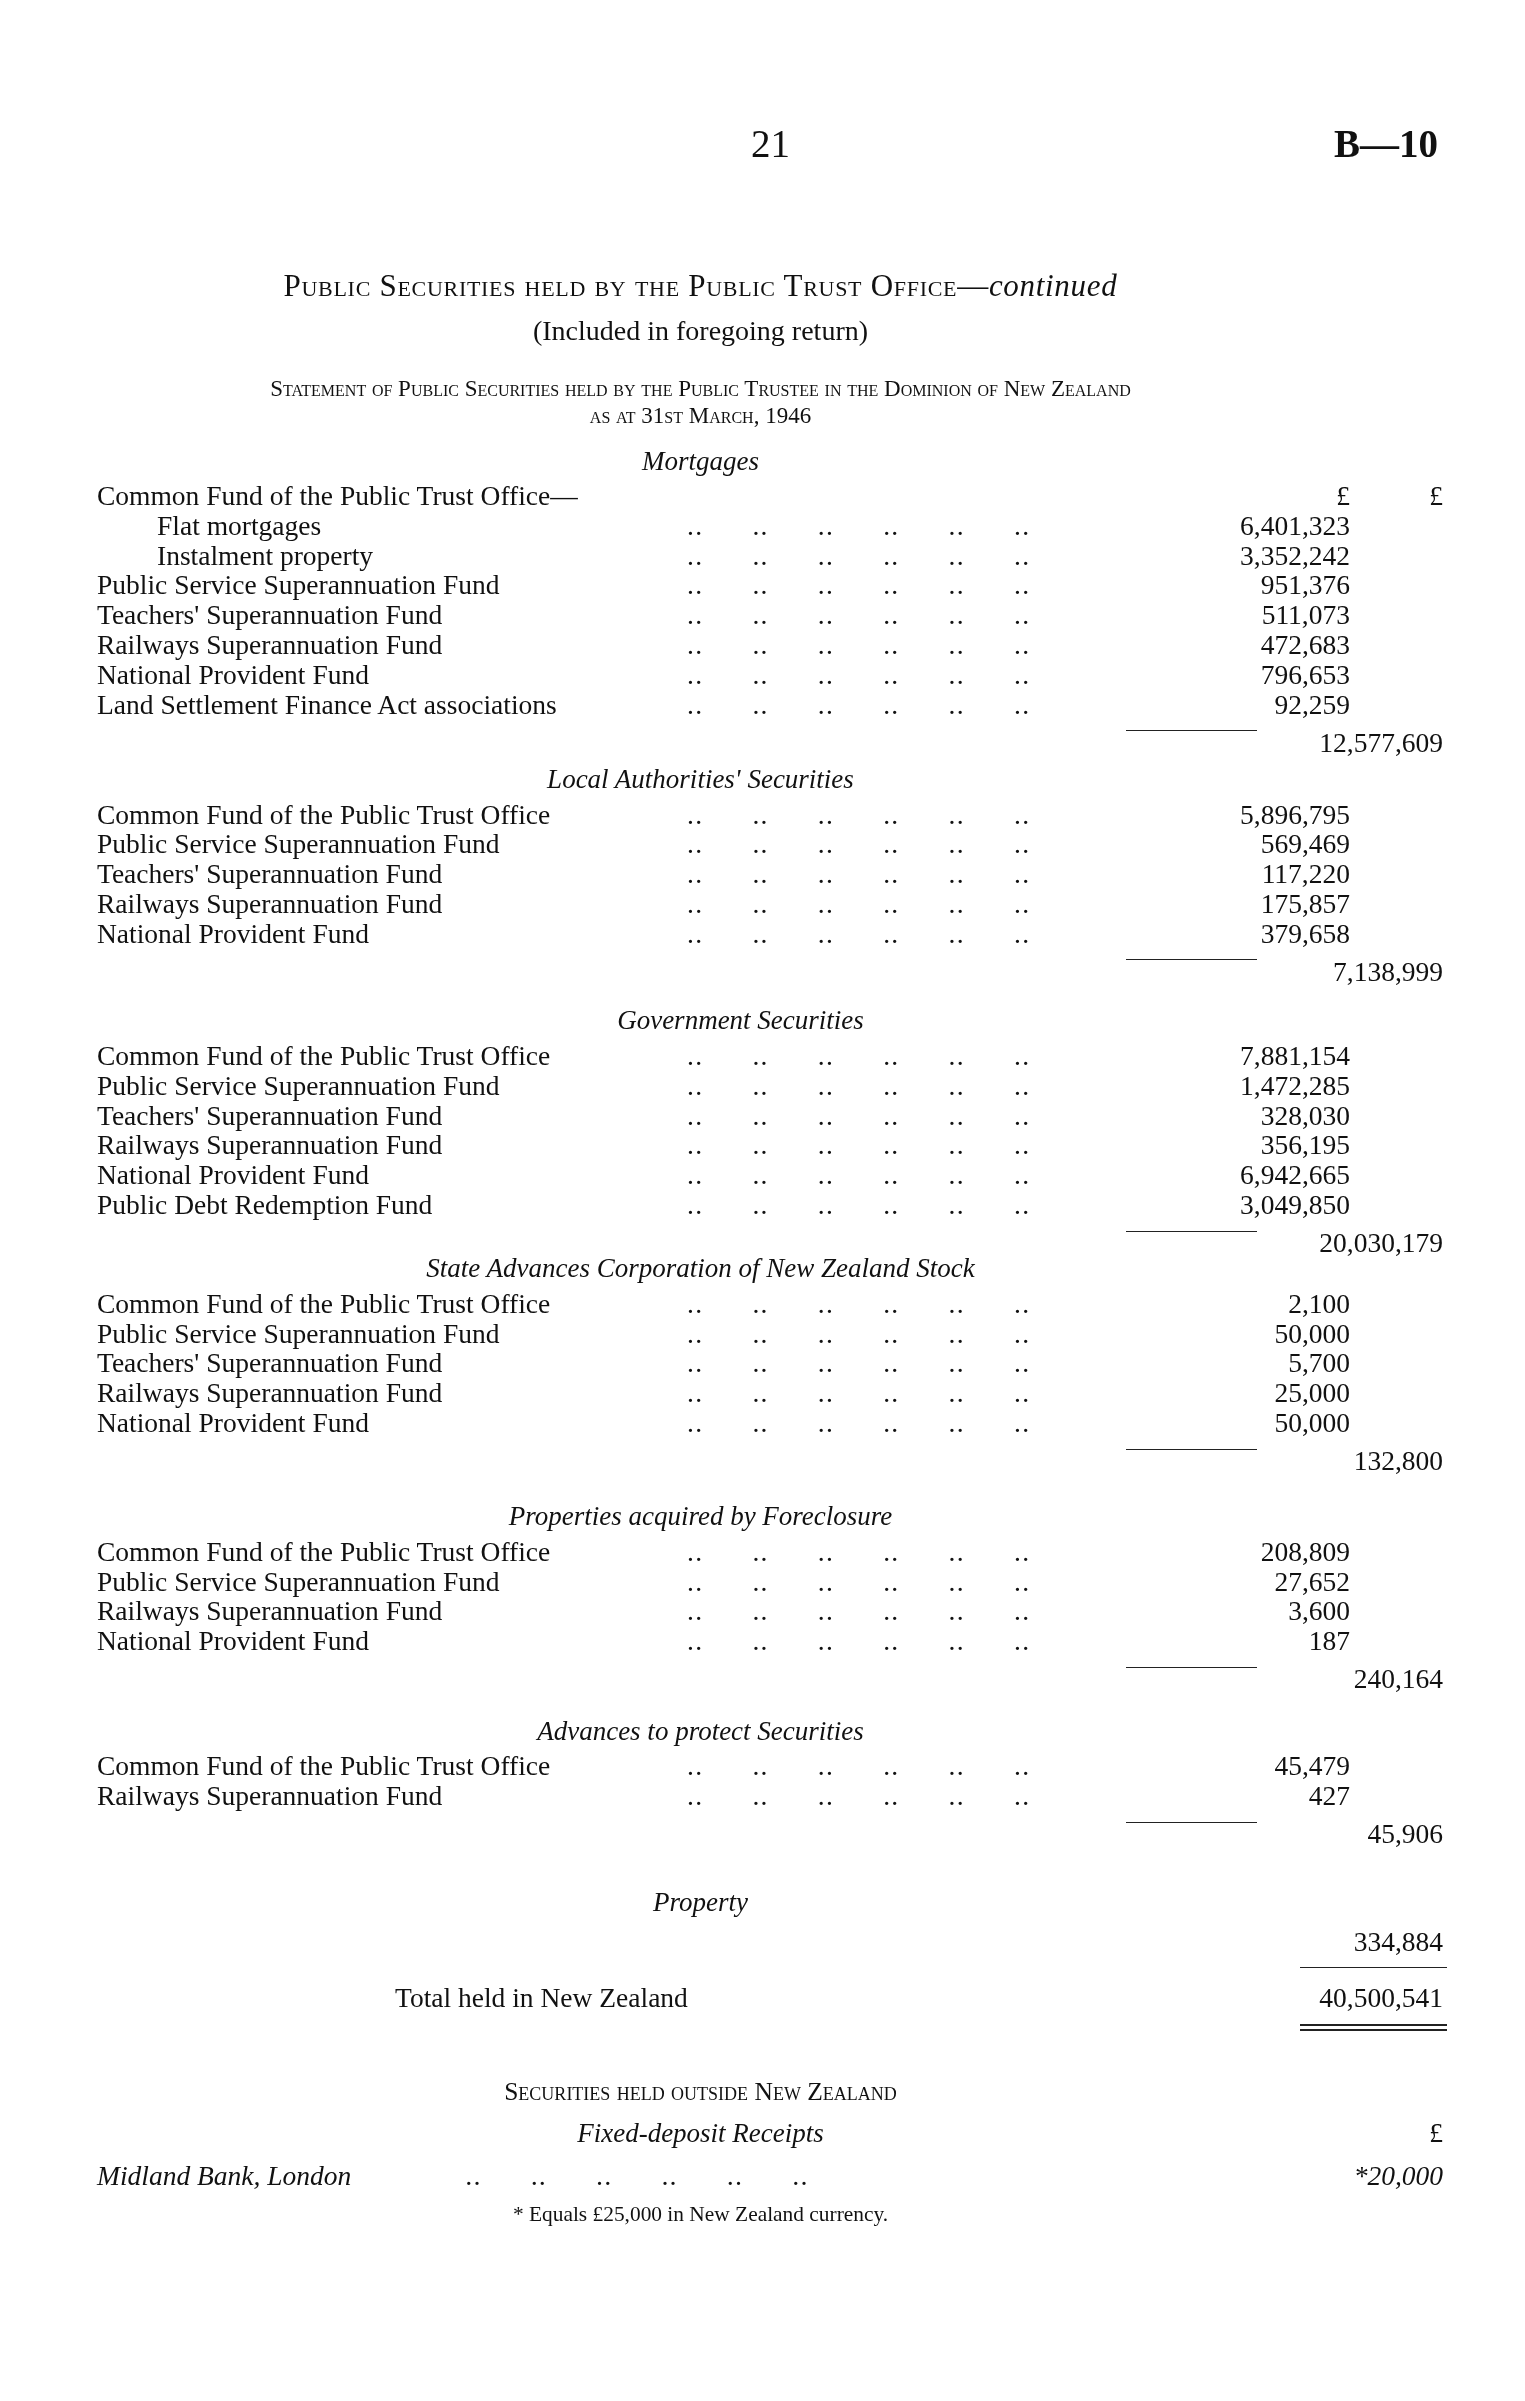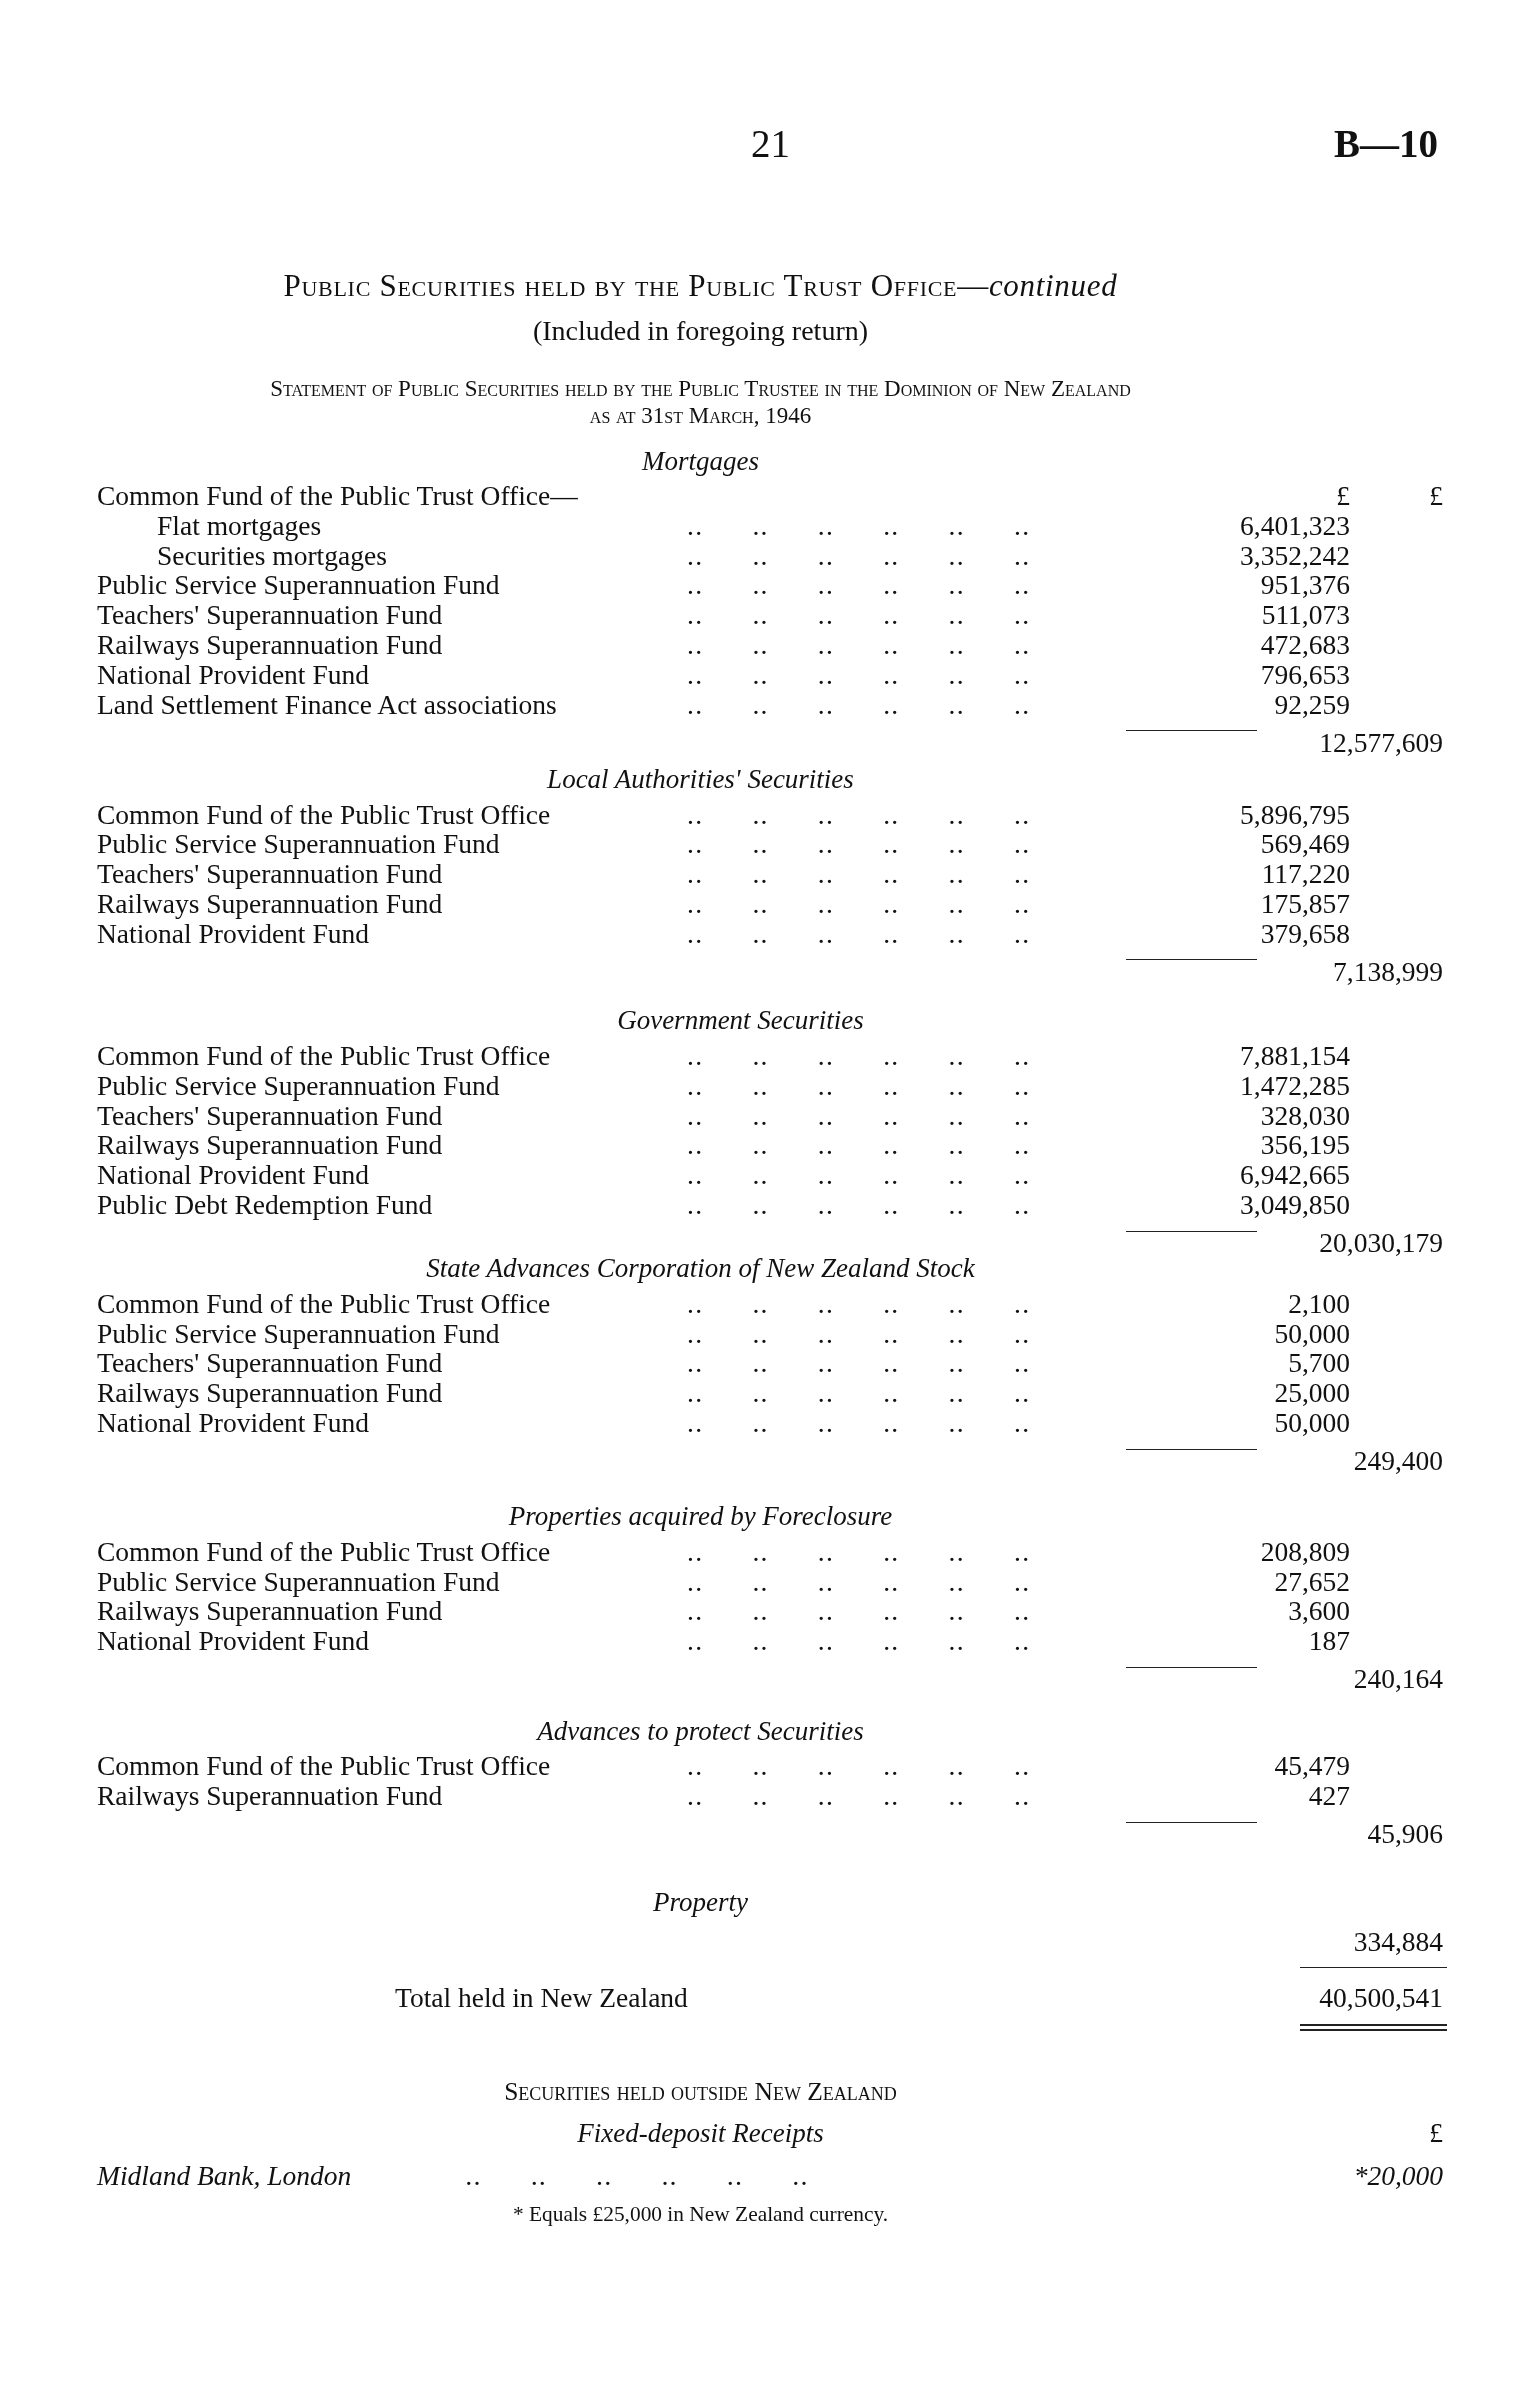--- a/index.html
+++ b/index.html
@@ -45,21 +45,21 @@
       <span class="lbl">Common Fund of the Public Trust Office—</span>
       <span class="amt">£</span>
       <span class="sub">£</span>
     </div>
     <div class="row" style="top: 511px;">
       <span class="lbl indent">Flat mortgages</span>
       <span class="dots">..      ..      ..      ..      ..      ..</span>
       <span class="amt">6,401,323</span>
     </div>
     <div class="row" style="top: 541px;">
-      <span class="lbl indent">Securities mortgages</span>
+      <span class="lbl indent">Instalment property</span>
       <span class="dots">..      ..      ..      ..      ..      ..</span>
       <span class="amt">3,352,242</span>
     </div>
     <div class="row" style="top: 570px;">
       <span class="lbl">Public Service Superannuation Fund</span>
       <span class="dots">..      ..      ..      ..      ..      ..</span>
       <span class="amt">951,376</span>
     </div>
     <div class="row" style="top: 600px;">
       <span class="lbl">Teachers' Superannuation Fund</span>
@@ -171,21 +171,21 @@
       <span class="dots">..      ..      ..      ..      ..      ..</span>
       <span class="amt">25,000</span>
     </div>
     <div class="row" style="top: 1408px;">
       <span class="lbl">National Provident Fund</span>
       <span class="dots">..      ..      ..      ..      ..      ..</span>
       <span class="amt">50,000</span>
     </div>
     <div class="rule" style="top: 1449px; left: 1126px; width: 131px;"></div>
     <div class="row" style="top: 1446px;">
-      <span class="sub">249,400</span>
+      <span class="sub">132,800</span>
     </div>
     <div class="abs center section-head" style="top: 1501px;">Properties acquired by Foreclosure</div>
     <div class="row" style="top: 1537px;">
       <span class="lbl">Common Fund of the Public Trust Office</span>
       <span class="dots">..      ..      ..      ..      ..      ..</span>
       <span class="amt">208,809</span>
     </div>
     <div class="row" style="top: 1567px;">
       <span class="lbl">Public Service Superannuation Fund</span>
       <span class="dots">..      ..      ..      ..      ..      ..</span>

